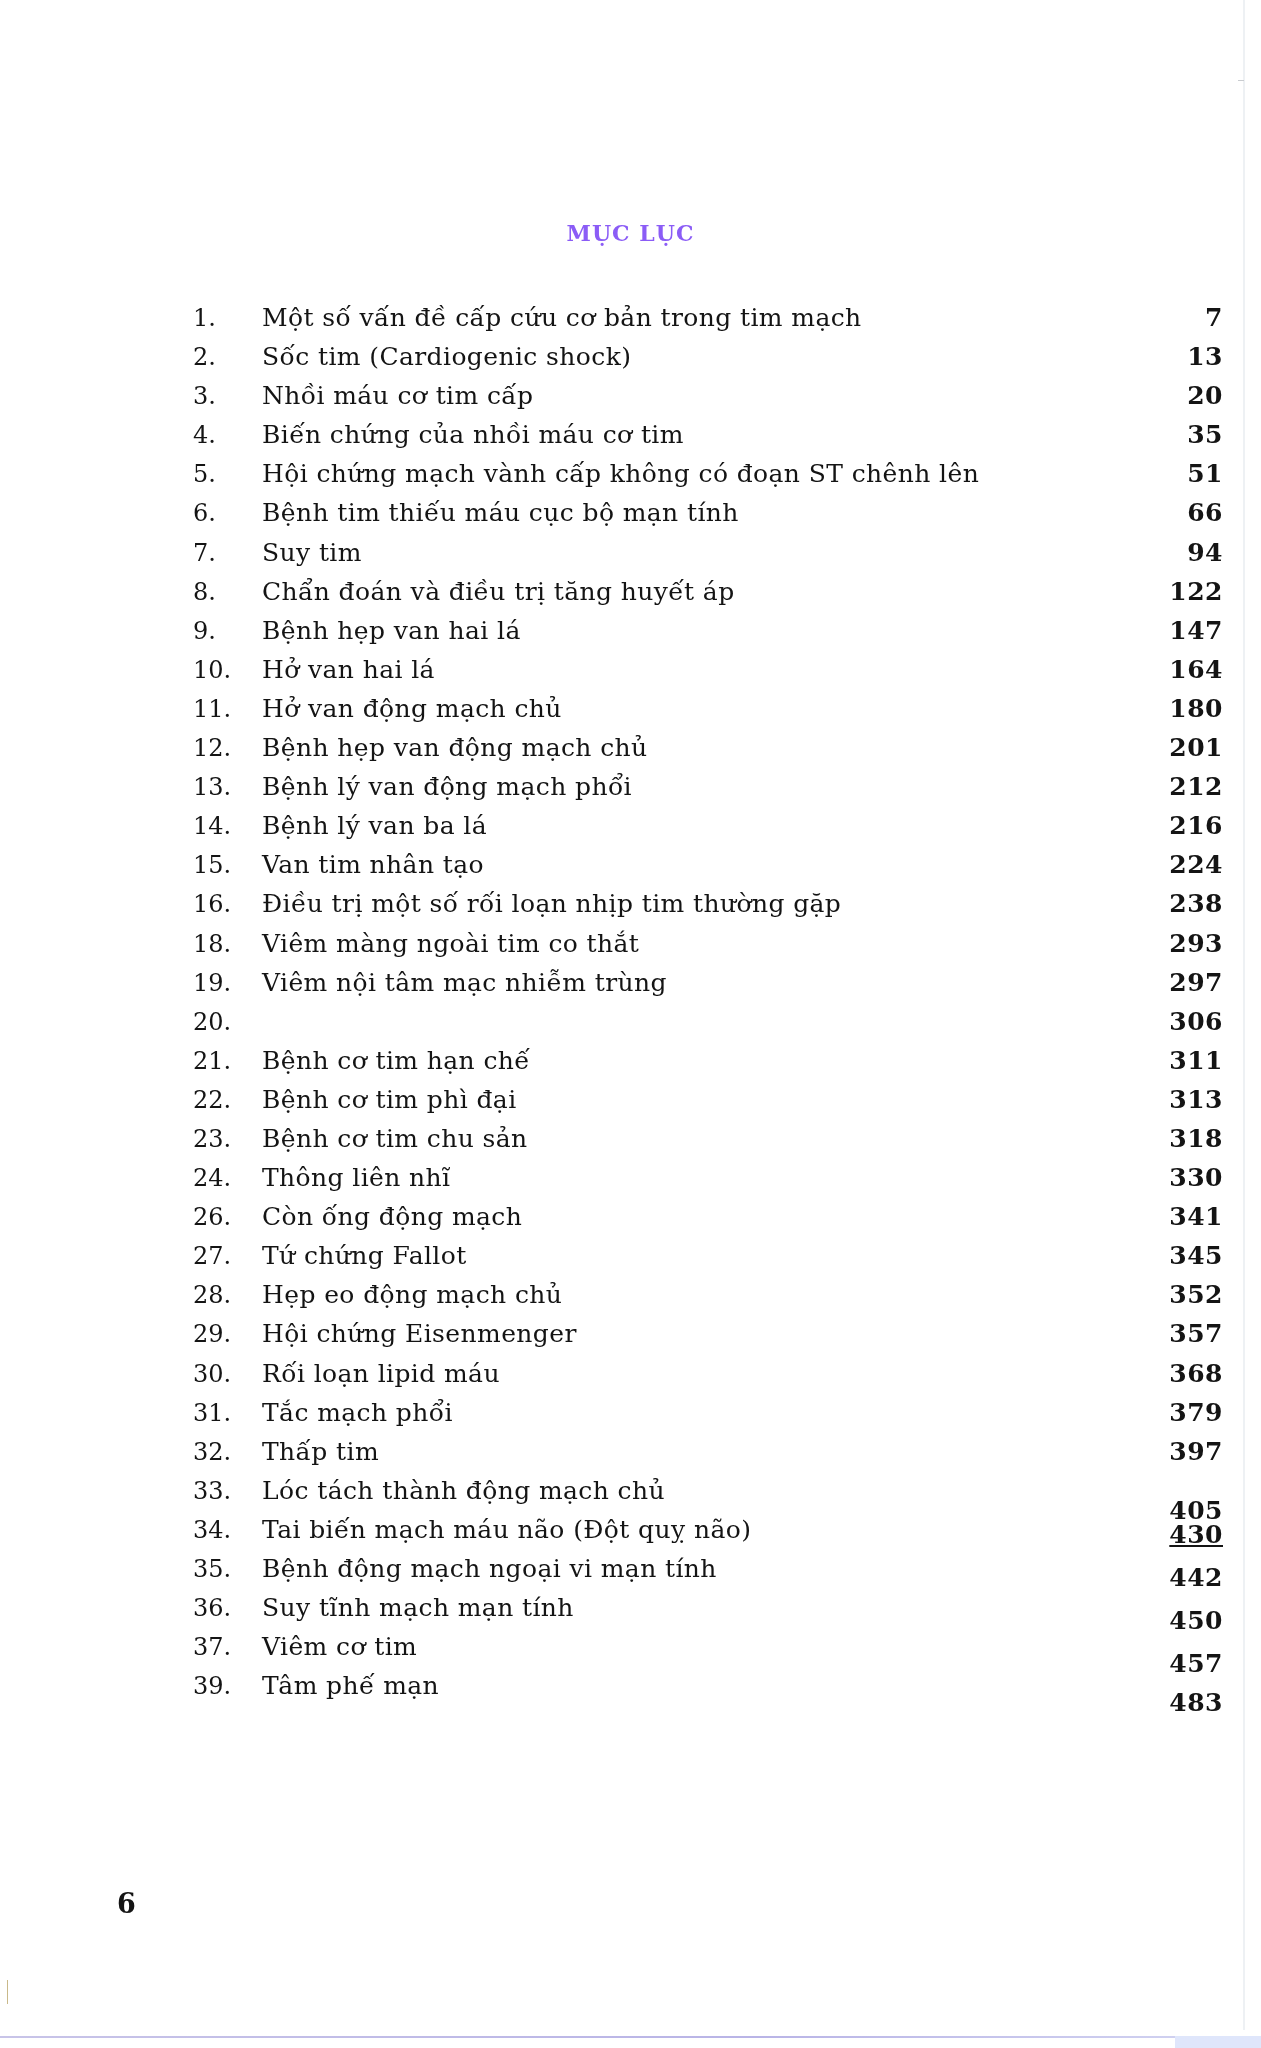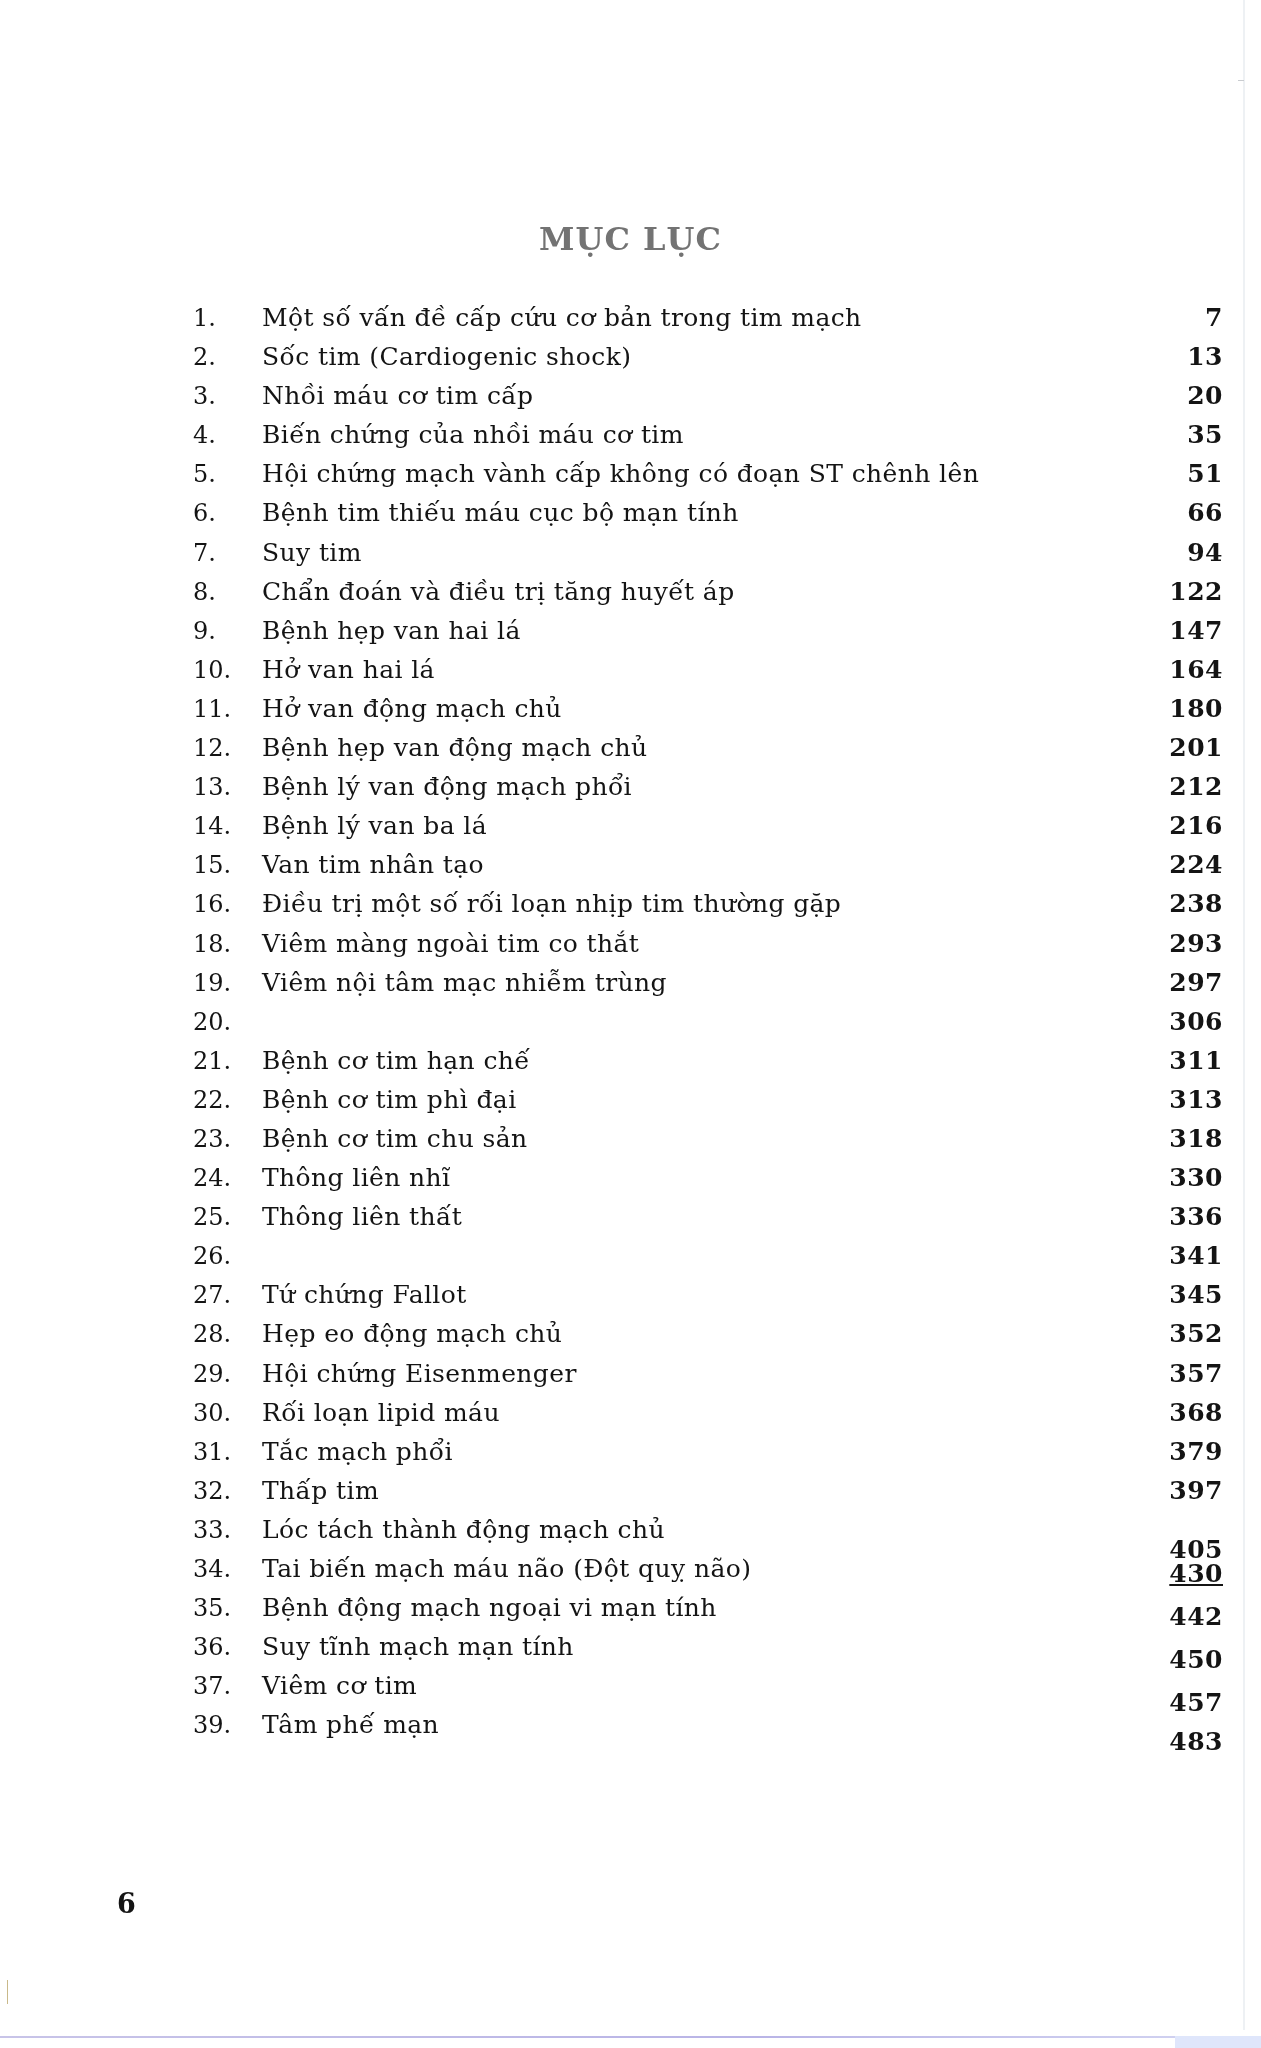--- a/index.html
+++ b/index.html
@@ -55,24 +55,24 @@
       height: 24px;
       background: #c9b98a;
     }
     .title {
       position: absolute;
       left: 0;
       width: 1261px;
       top: 220px;
       text-align: center;
       font-family: "DejaVu Serif", "Liberation Serif", serif;
-      font-size: 32px;
+      font-size: 22px;
       font-weight: bold;
       letter-spacing: 1px;
-      color: #737373;
+      color: #8b5cf6;
       margin: 0;
     }
     .toc {
       position: absolute;
       left: 193px;
       top: 300px;
       width: 1030px;
       margin: 0;
       padding: 0;
       list-style: none;
@@ -262,28 +262,24 @@
     <span class="toc-title">Bệnh cơ tim chu sản</span>
     <span class="toc-page">318</span>
   </li>
 
   <li class="toc-row">
     <span class="toc-num">24.</span>
     <span class="toc-title">Thông liên nhĩ</span>
     <span class="toc-page">330</span>
   </li>
 
-  <li class="toc-row">
-    <span class="toc-num">25.</span>
-    <span class="toc-title">Thông liên thất</span>
-    <span class="toc-page">336</span>
-  </li>
 
   <li class="toc-row">
     <span class="toc-num">26.</span>
+    <span class="toc-title">Còn ống động mạch</span>
     <span class="toc-page">341</span>
   </li>
 
   <li class="toc-row">
     <span class="toc-num">27.</span>
     <span class="toc-title">Tứ chứng Fallot</span>
     <span class="toc-page">345</span>
   </li>
 
   <li class="toc-row">

